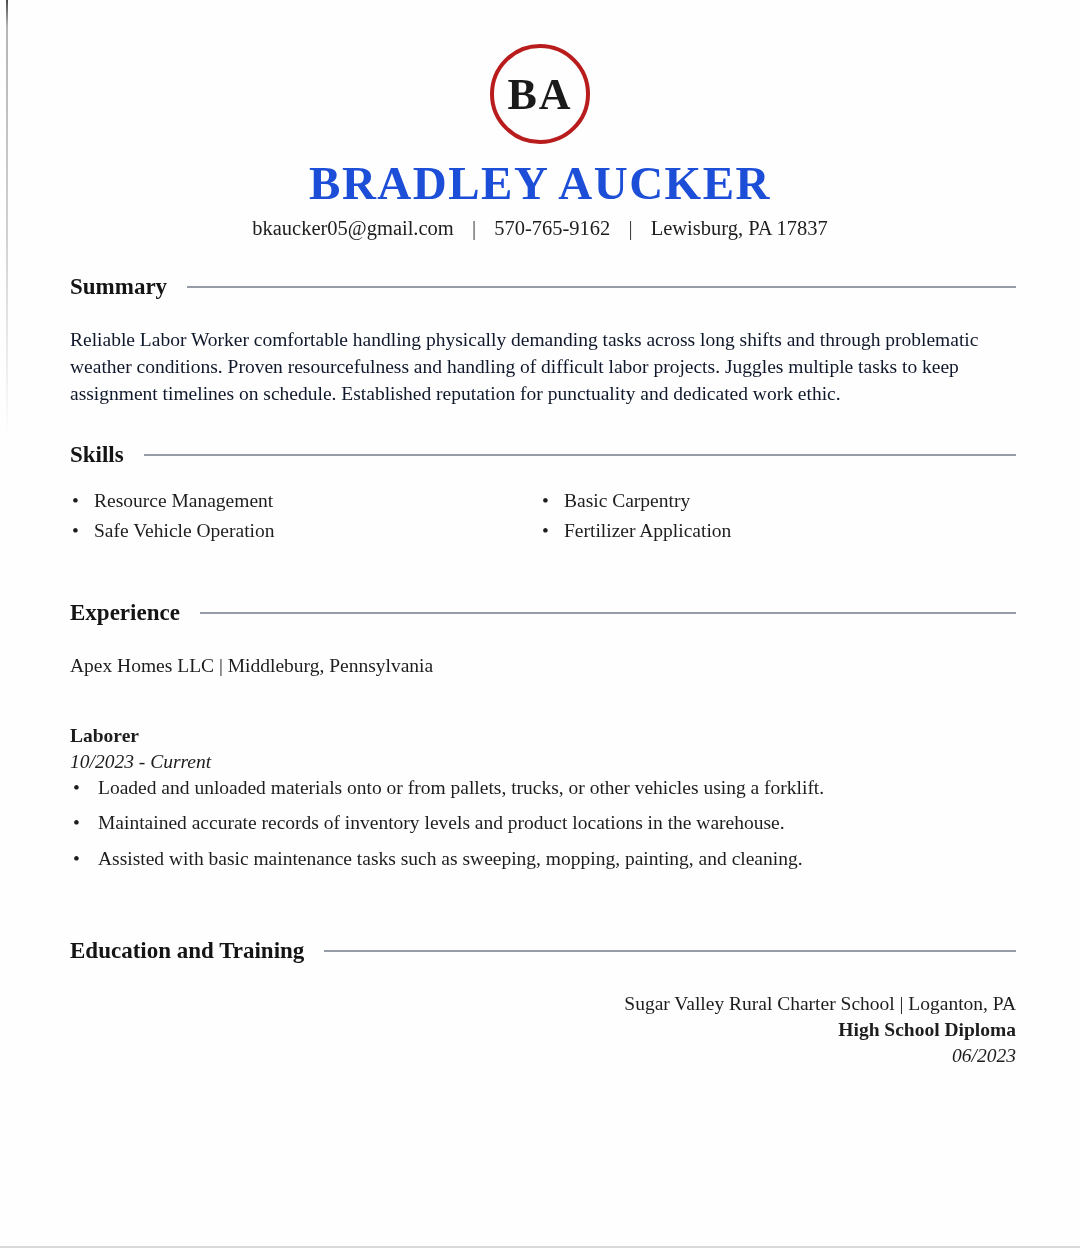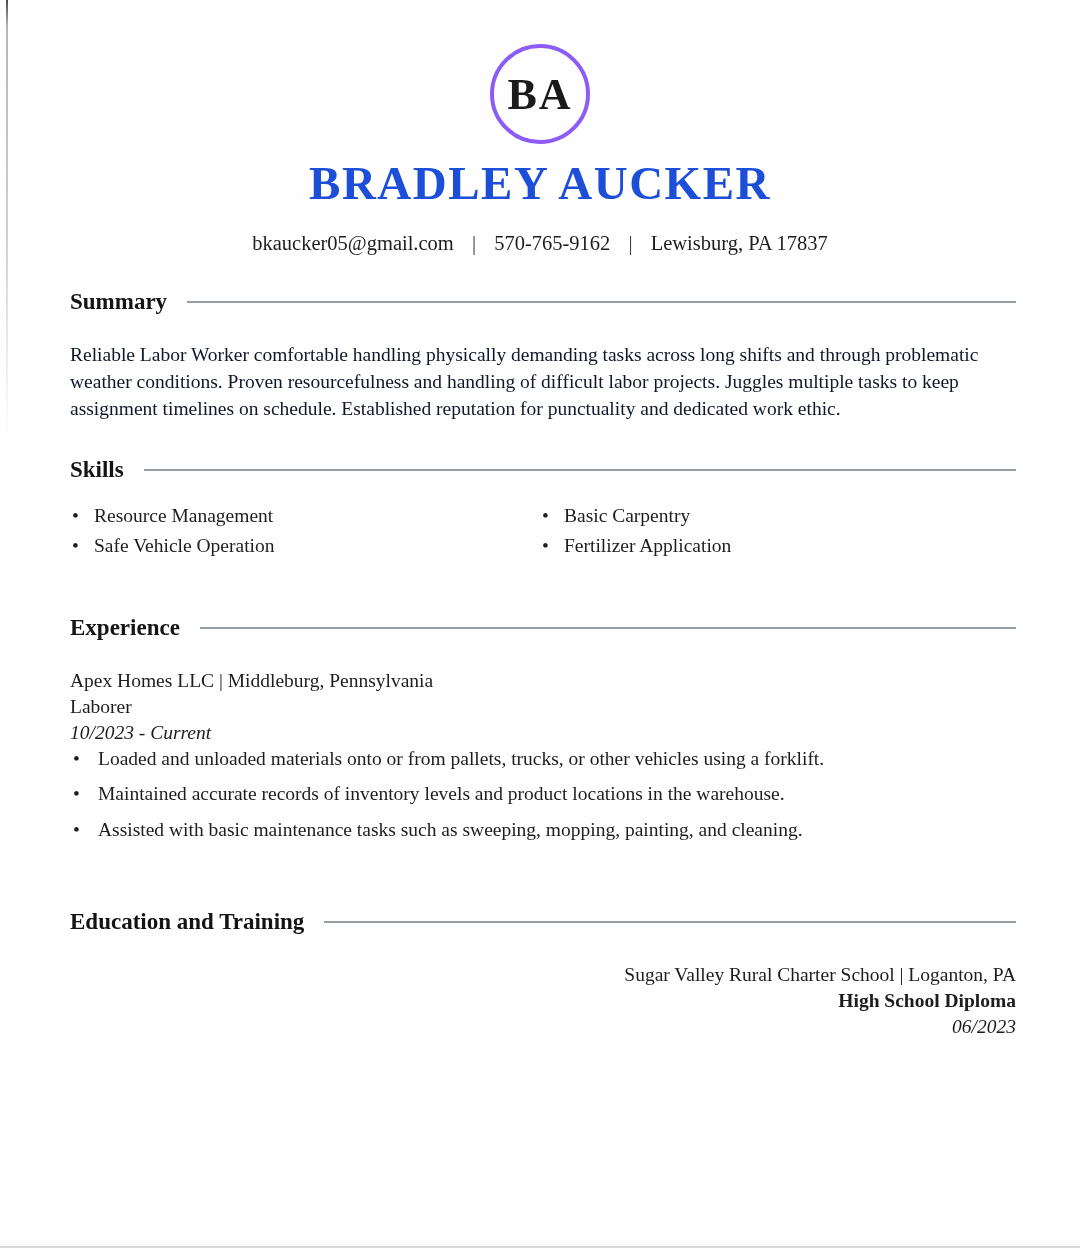--- a/index.html
+++ b/index.html
@@ -25,35 +25,35 @@
   .bottom-edge {
     position:absolute; left:0; bottom:0;
     width:100%; height:2px; background:#d9d9d9;
   }
 
   
   .header { text-align:center; }
   .monogram {
     box-sizing:border-box;
     width:100px; height:100px;
-    border:4px solid #8b5cf6;
+    border:4px solid #b91c1c;
     border-radius:50%;
     margin:44px auto 0;
     display:flex; align-items:center; justify-content:center;
   }
   .monogram-initials {
     font-size:44px; font-weight:700; letter-spacing:2px; color:#1a1a1a;
   }
   .name {
     margin:12px 0 0;
     font-size:47px; font-weight:700;
     letter-spacing:1.5px;
     color:#1d4ed8;
   }
-  .contact { margin-top:22px; font-size:20.5px; color:#1d1d1d; }
+  .contact { margin-top:7px; font-size:20.5px; color:#1d1d1d; }
   .pipe { margin:0 13px; color:#3a3a3a; }
 
   
   .section { margin-left:70px; margin-right:64px; }
   .section-header { display:flex; align-items:center; }
   .section-header h2 {
     margin:0; font-size:23px; font-weight:700; color:#141414;
     white-space:nowrap;
   }
   .rule { flex:1; height:2px; background:#959ca6; margin-left:20px; }
@@ -71,21 +71,21 @@
   .skills-col.first { width:470px; }
   .skill {
     position:relative; padding-left:24px;
     font-size:19.5px; line-height:1.35; margin-bottom:4px;
   }
   .skill::before { content:"\2022"; position:absolute; left:2px; }
 
   .experience { margin-top:52px; }
   .exp-entry { display:flex; margin-top:27px;flex-direction:column; }
   .exp-meta { width:388px; font-size:19.5px; line-height:1.32; }
-  .exp-title { font-weight:400; }
+  .exp-title { font-weight:700;margin-top:44px; }
   .exp-dates { font-style:italic; }
   .exp-bullets { flex:1; list-style:none; margin:0; padding:0; }
   .exp-bullet {
     position:relative; padding-left:28px;
     font-size:19.5px; line-height:1.32; margin-bottom:10px;
   }
   .exp-bullet::before { content:"\2022"; position:absolute; left:3px; }
 
   .education { margin-top:56px;text-align:right; }
   .edu-entry { margin-top:27px; font-size:19.5px; line-height:1.35; }

